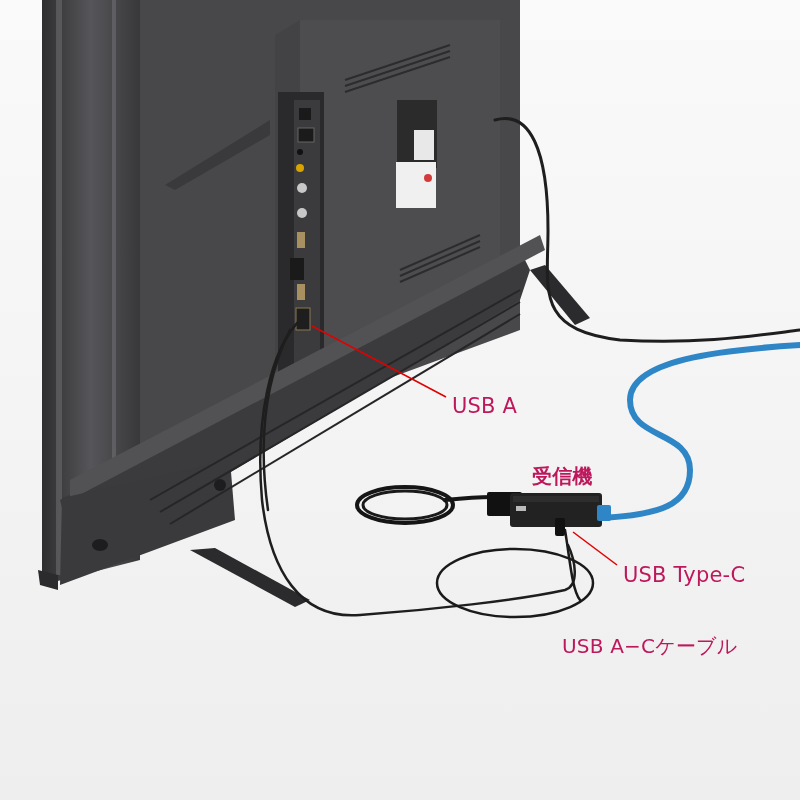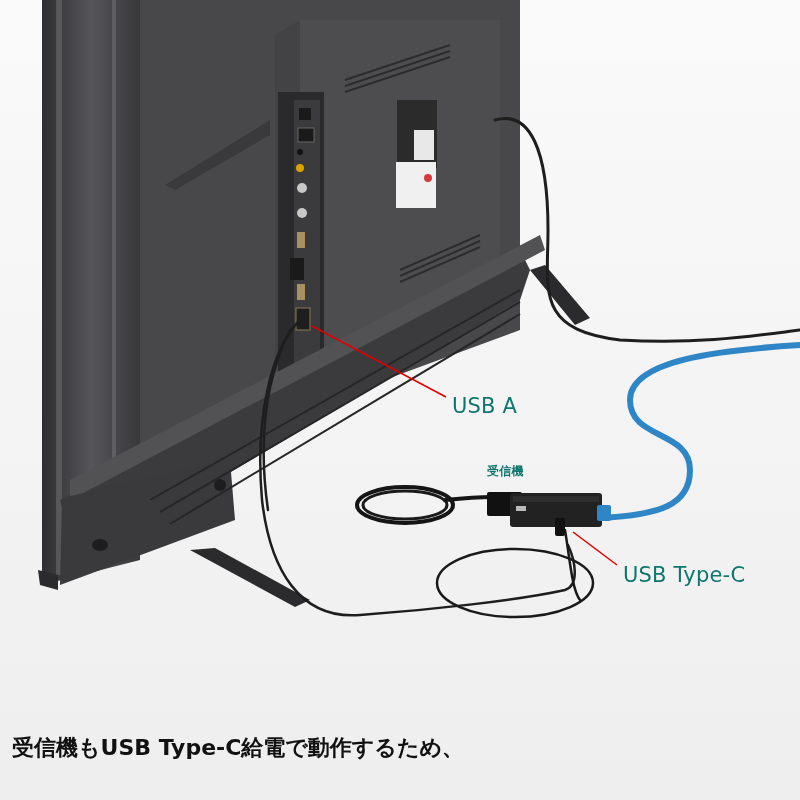--- a/index.html
+++ b/index.html
@@ -3,26 +3,26 @@
 <meta charset="utf-8">
 <style>
   html, body { margin: 0; padding: 0; }
   body {
     width: 800px; height: 800px; overflow: hidden; position: relative;
     background: #f4f4f4;
     font-family: "DejaVu Sans", "Liberation Sans", sans-serif;
   }
   .scene { position: absolute; left: 0; top: 0; width: 800px; height: 800px; }
   .label {
-    position: absolute; color: #0f766e; font-weight: normal;
+    position: absolute; color: #be185d; font-weight: normal;
     font-family: "DejaVu Sans", "Liberation Sans", sans-serif;
     white-space: nowrap; letter-spacing: 0.2px;
   }
   .label-usb-a { left: 452px; top: 394px; font-size: 21px; }
-  .label-receiver { left: 487px; top: 463px; font-size: 12px; font-weight: bold; }
+  .label-receiver { left: 532px; top: 463px; font-size: 20px; font-weight: bold; }
   .label-usb-c { left: 623px; top: 563px; font-size: 21px; }
   .label-cable { left: 562px; top: 634px; font-size: 20px; line-height: 25px; }
   .caption {
     position: absolute; left: 12px; top: 733px; font-size: 22px; line-height: 29px;
     color: #111; font-weight: bold; white-space: nowrap;
     font-family: "DejaVu Sans", "Liberation Sans", sans-serif;
   }
 </style>
 </head>
 <body>
@@ -124,17 +124,17 @@
   <g stroke="#e00000" stroke-width="1.5" fill="none">
     <line x1="312" y1="326" x2="446" y2="397"></line>
     <line x1="573" y1="532" x2="617" y2="565"></line>
   </g>
 </svg>
 
 <div class="label label-usb-a">USB A</div>
 <div class="label label-receiver">受信機</div>
 <div class="label label-usb-c">USB Type-C</div>
 <div class="label label-cable">
+  <div>USB A−Cケーブル</div>
 </div>
 
 <div class="caption">
-  <div>受信機もUSB Type-C給電で動作するため、</div>
 </div>
 
 </body></html>

